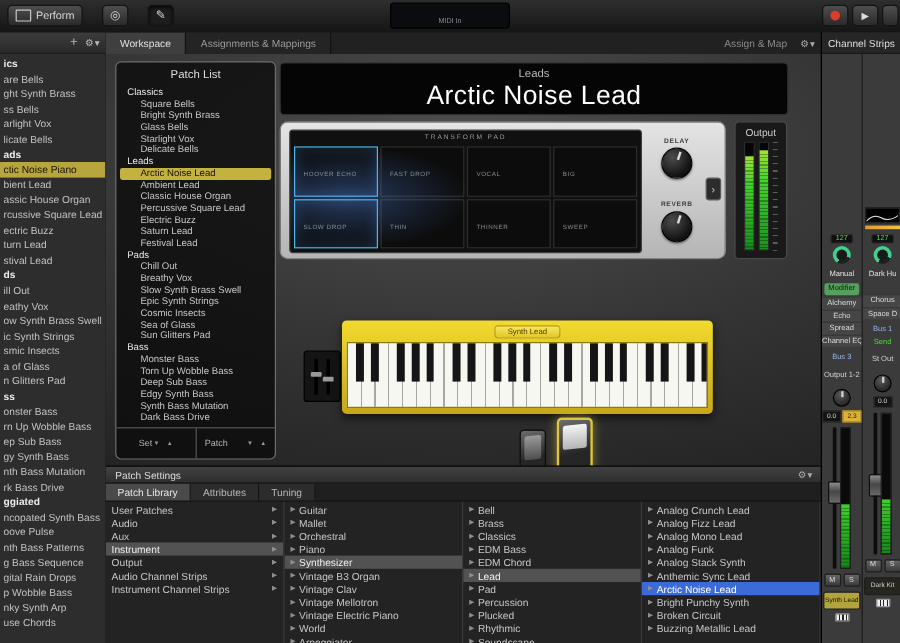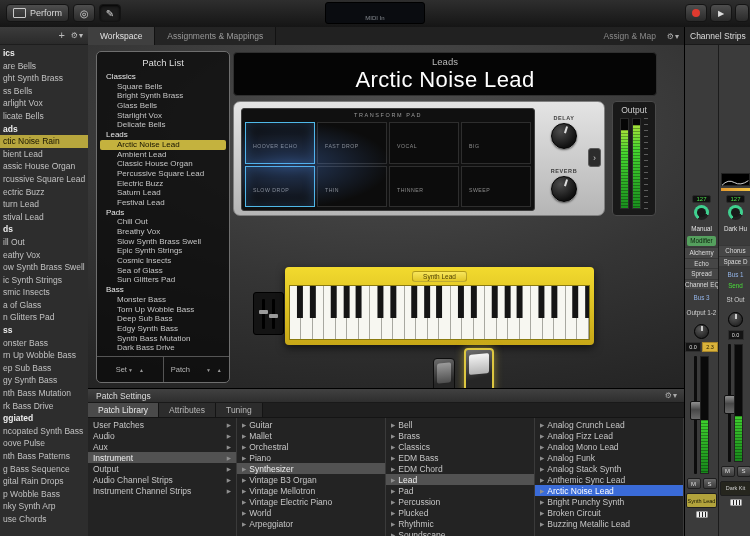--- a/index.html
+++ b/index.html
@@ -2,21 +2,21 @@
 <html><head>
 <meta charset="utf-8">
 <style>
   html,body{margin:0;padding:0;background:#111;}
   #app{position:relative;width:750px;height:536px;overflow:hidden;background:#222;
        font-family:"Liberation Sans",sans-serif;-webkit-font-smoothing:antialiased;user-select:none;}
 
   
   #toolbar{position:absolute;left:0;top:0;width:750px;height:27px;
            background:linear-gradient(#2e2e2e,#151515);border-bottom:1px solid #000;}
-  .tb-left{position:absolute;left:6px;top:4px;display:flex;gap:4px;}
+  .tb-left{position:absolute;left:6px;top:4px;display:flex;gap:16px;}
   .tbtn{height:18px;display:flex;align-items:center;justify-content:center;gap:4px;
         background:linear-gradient(#4e4e4e,#2a2a2a);border:1px solid #141414;border-radius:4px;
         color:#d8d8d8;font-size:9px;padding:0 6px;box-sizing:border-box;}
   .tbtn.sq{width:22px;padding:0;font-size:10px;}
   .tbtn.pressed{background:#1d1d1d;box-shadow:inset 0 1px 3px #000;}
   .mon-icon{width:11px;height:8px;border:1px solid #c9c9c9;border-radius:1px;display:inline-block;}
   .tb-lcd{position:absolute;left:325px;top:2px;width:100px;height:22px;background:#0a0c10;
           border:1px solid #000;border-radius:3px;display:flex;align-items:flex-end;justify-content:center;
           color:#858a90;font-size:6px;padding-bottom:2px;box-sizing:border-box;}
   .tb-right{position:absolute;right:1px;top:4px;display:flex;gap:3px;}
@@ -242,21 +242,21 @@
       </span>
     </div>
     <div class="sb-list" id="sidebar-list">
         <div class="srow sgroup">ics</div>
         <div class="srow">are Bells</div>
         <div class="srow">ght Synth Brass</div>
         <div class="srow">ss Bells</div>
         <div class="srow">arlight Vox</div>
         <div class="srow">licate Bells</div>
         <div class="srow sgroup">ads</div>
-        <div class="srow ssel">ctic Noise Rain</div>
+        <div class="srow ssel">ctic Noise Piano</div>
         <div class="srow">bient Lead</div>
         <div class="srow">assic House Organ</div>
         <div class="srow">rcussive Square Lead</div>
         <div class="srow">ectric Buzz</div>
         <div class="srow">turn Lead</div>
         <div class="srow">stival Lead</div>
         <div class="srow sgroup">ds</div>
         <div class="srow">ill Out</div>
         <div class="srow">eathy Vox</div>
         <div class="srow">ow Synth Brass Swell</div>
@@ -482,20 +482,24 @@
             <div class="brow bsel">
               <span class="barrow">▶</span>
               <span class="btxt">Synthesizer</span>
             </div>
             <div class="brow">
               <span class="barrow">▶</span>
               <span class="btxt">Vintage B3 Organ</span>
             </div>
             <div class="brow">
               <span class="barrow">▶</span>
+              <span class="btxt">Vintage Clav</span>
+            </div>
+            <div class="brow">
+              <span class="barrow">▶</span>
               <span class="btxt">Vintage Mellotron</span>
             </div>
             <div class="brow">
               <span class="barrow">▶</span>
               <span class="btxt">Vintage Electric Piano</span>
             </div>
             <div class="brow">
               <span class="barrow">▶</span>
               <span class="btxt">World</span>
             </div>

